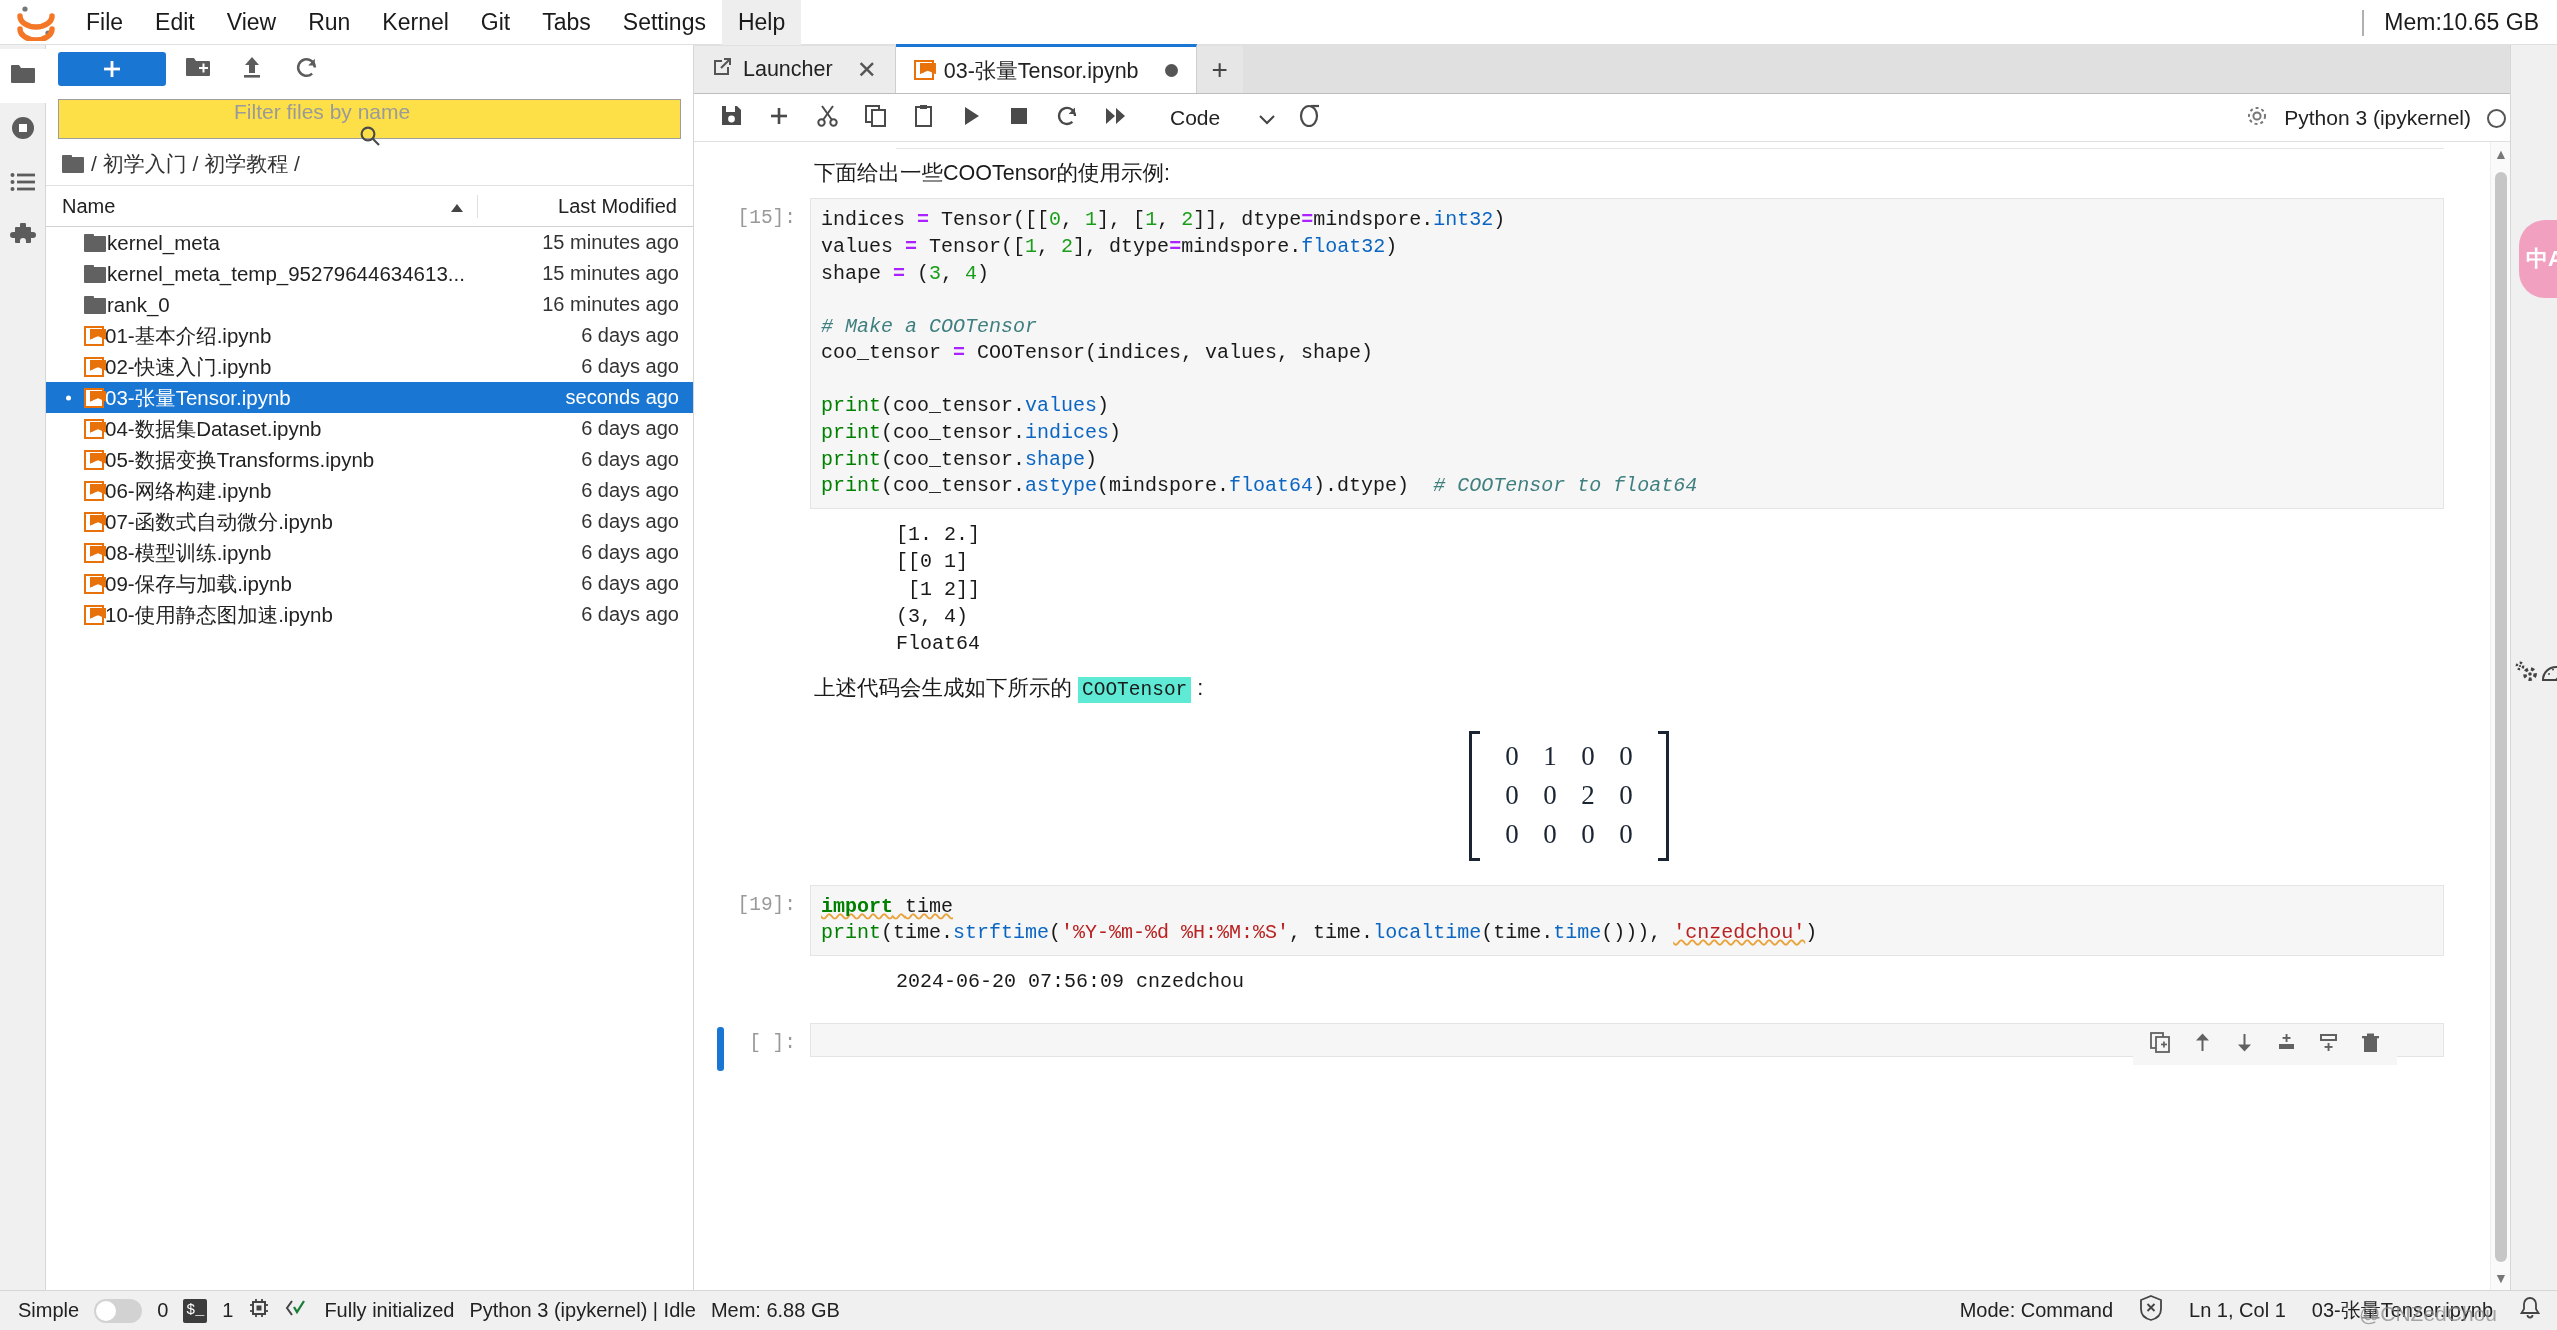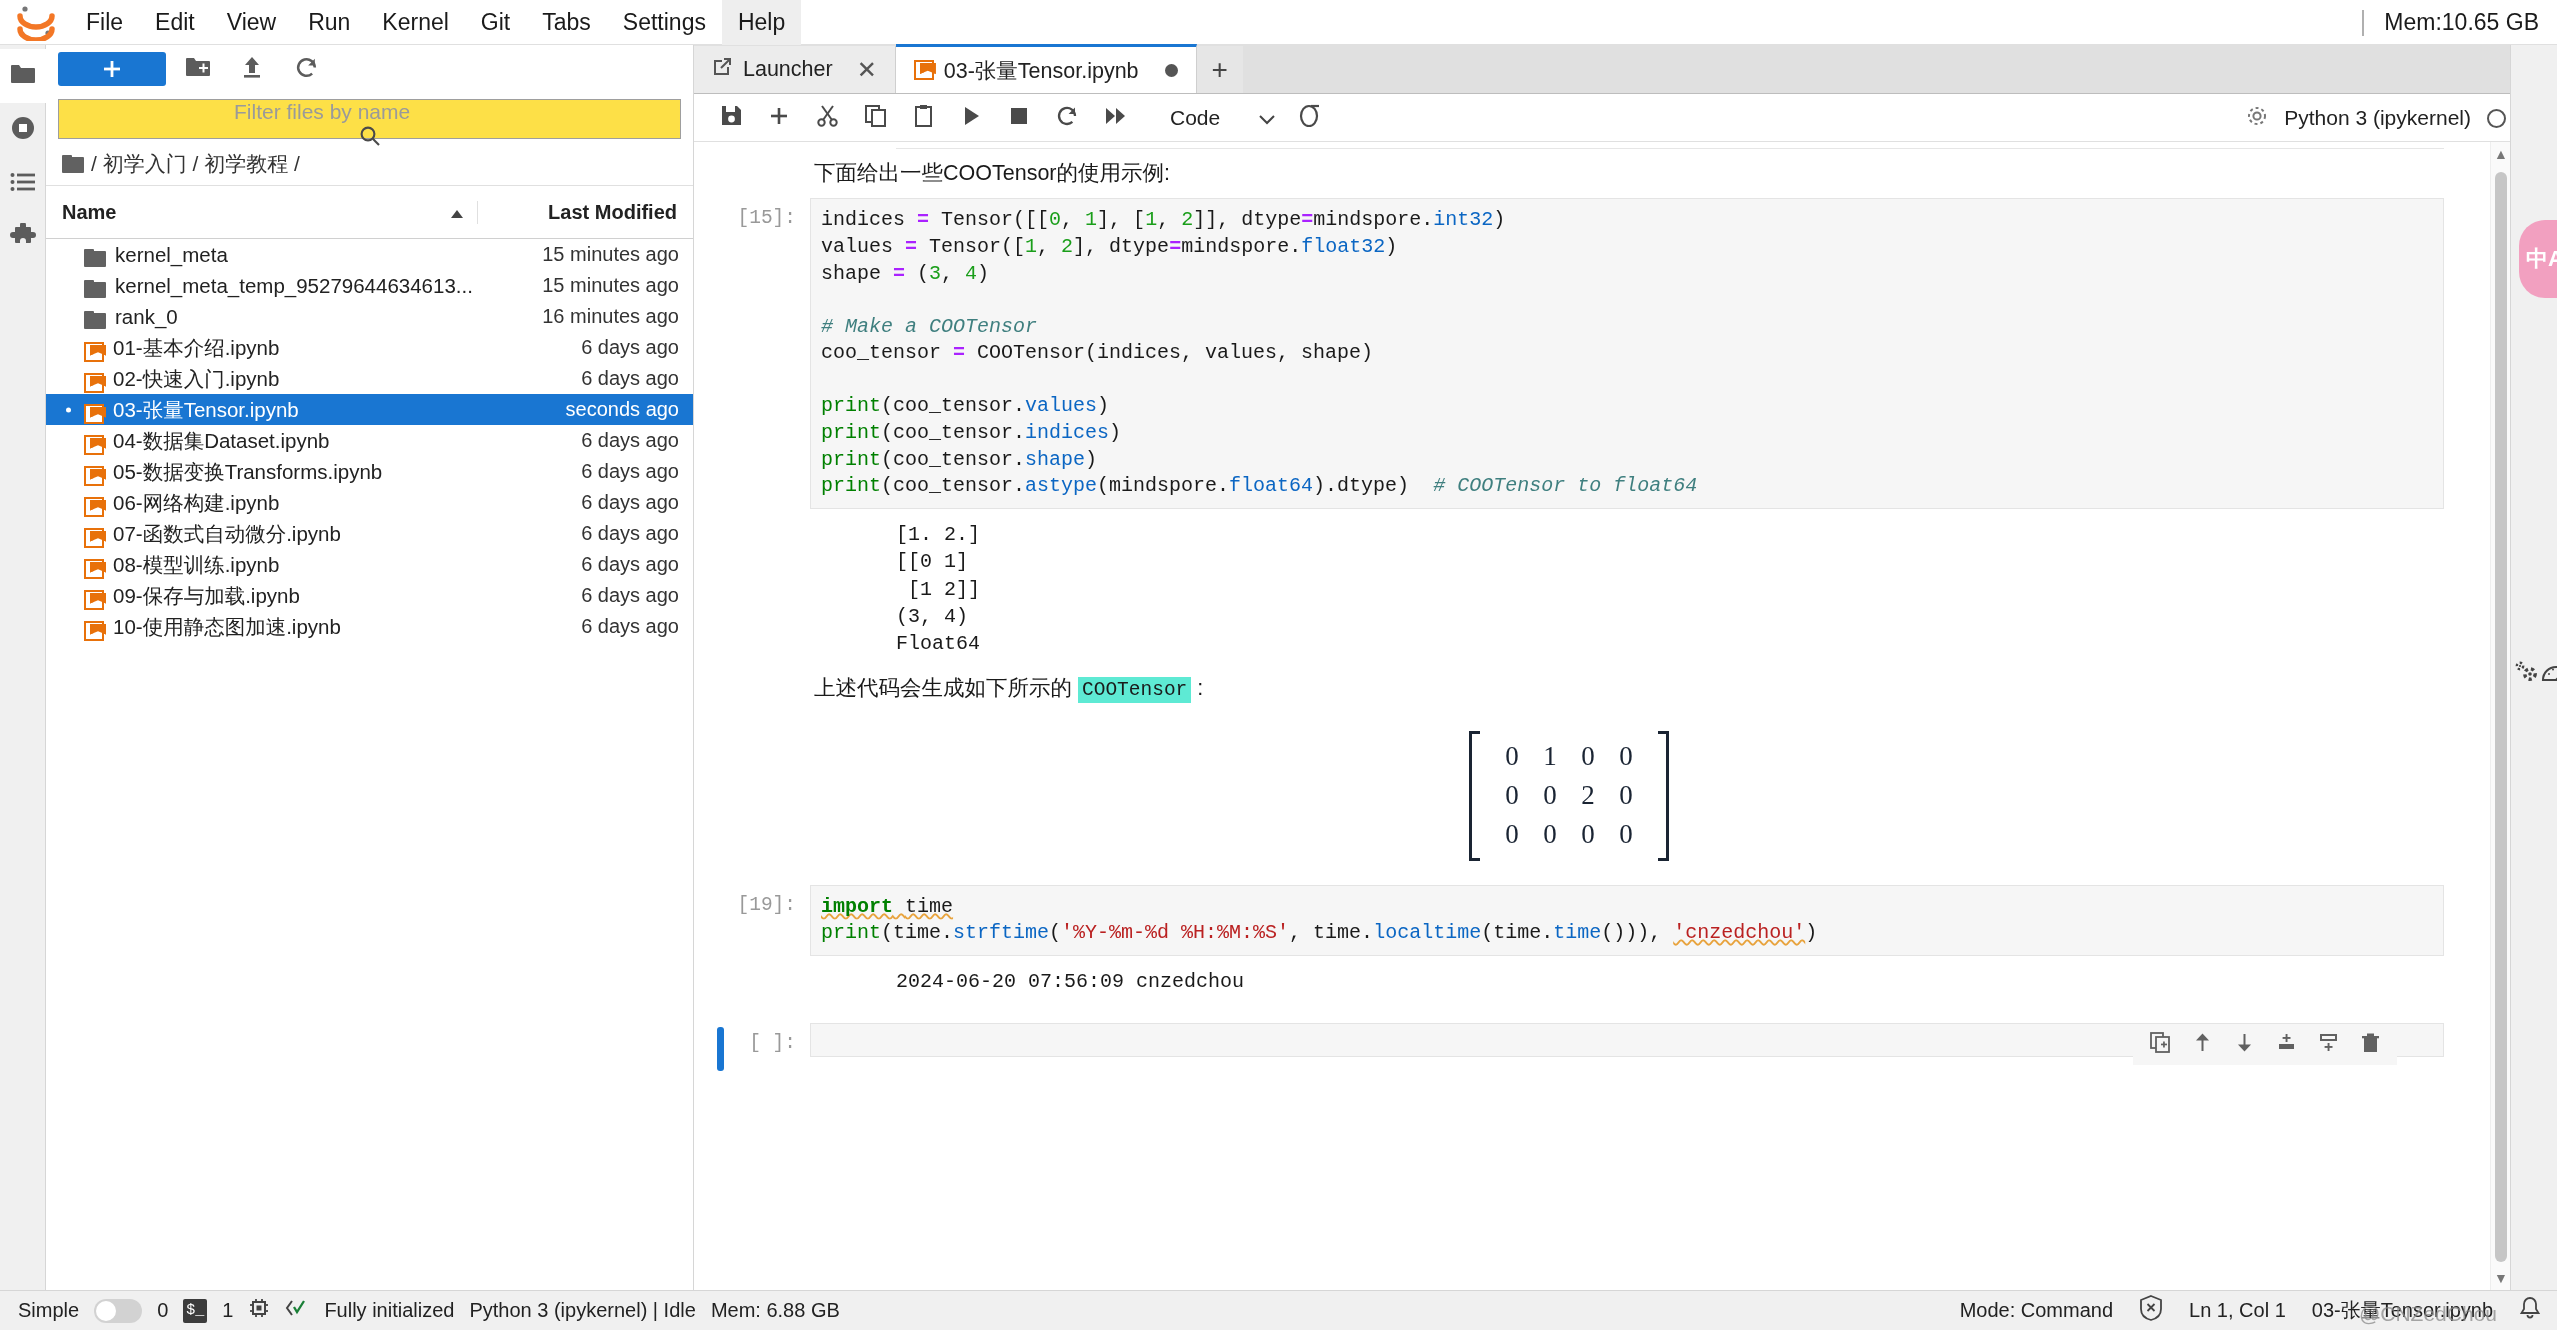--- a/index.html
+++ b/index.html
@@ -65,31 +65,31 @@
   }
   .filter-box input {
     flex: 1; border: none; outline: none; font-size: 21px; color: #333;
     font-family: "Liberation Sans", sans-serif; background: transparent;
   }
   .filter-box input::placeholder { color: #9a9a9a; }
   .breadcrumb {
     height: 42px; display: flex; align-items: center; gap: 7px; padding: 0 16px; font-size: 21px; color: #333;
   }
   .fb-header {
-    display: flex; height: 54px; align-items: center; border-top: 1px solid #e0e0e0;
-    border-bottom: 1px solid #d0d0d0; font-size: 20px; font-weight: bold; color: #222;
+    display: flex; height: 42px; align-items: center; border-top: 1px solid #e0e0e0;
+    border-bottom: 1px solid #d0d0d0; font-size: 20px; font-weight: normal; color: #222;
   }
   .fb-h-name { flex: 1; padding-left: 16px; display: flex; align-items: center; justify-content: space-between; padding-right: 12px; border-right: 1px solid #e0e0e0; }
   .fb-h-mod { width: 215px; padding-right: 16px; text-align: right; }
   .fb-list { flex: 1; overflow: hidden; }
   .fb-row {
     display: flex; align-items: center; height: 31px; font-size: 20.5px; color: #222; cursor: pointer;
     position: relative; padding-left: 38px;
   }
-  .fb-row .rowname { flex: 1; display: flex; align-items: flex-end; gap: 9px; overflow: hidden; white-space: nowrap; }
+  .fb-row .rowname { flex: 1; display: flex; align-items: center; gap: 1px; overflow: hidden; white-space: nowrap; }
   .fb-row .rowmod { width: 215px; text-align: right; padding-right: 14px; font-size: 20px; color: #333; }
   .fb-row.selected { background: #1976d2; color: #fff; }
   .fb-row.selected .rowmod { color: #fff; }
   .fb-row .dot {
     position: absolute; left: 20px; top: 50%; width: 5px; height: 5px; border-radius: 50%;
     background: #fff; transform: translateY(-50%);
   }
 
   
   .ico-folder { width: 22px; height: 18px; position: relative; flex: 0 0 22px; }

